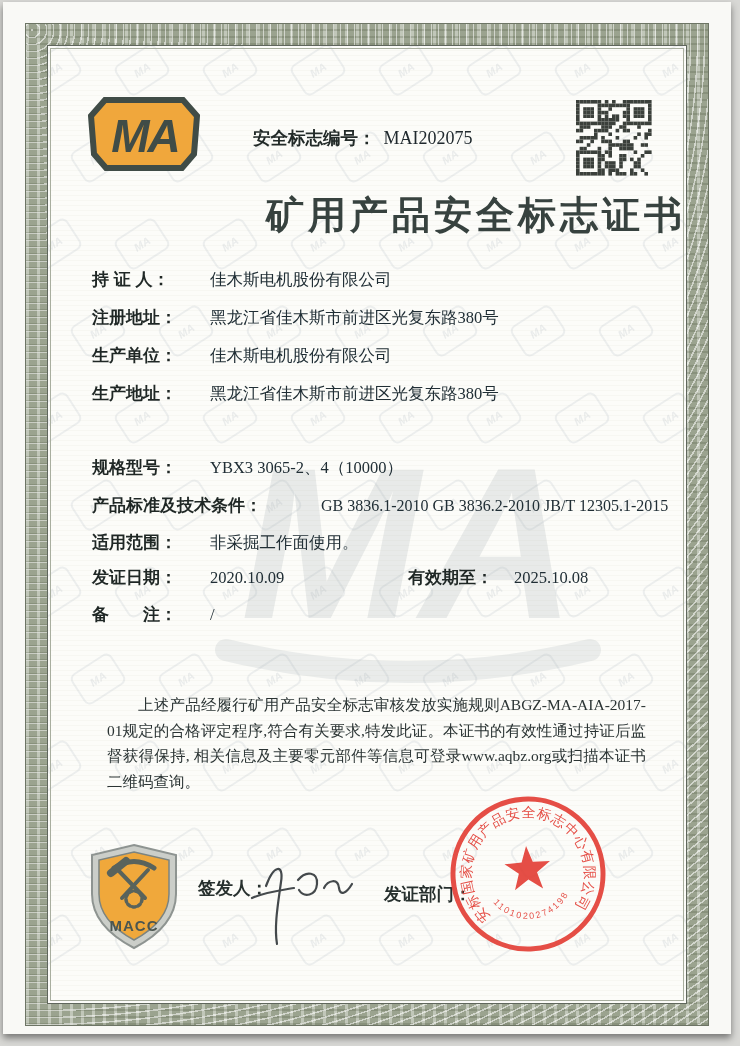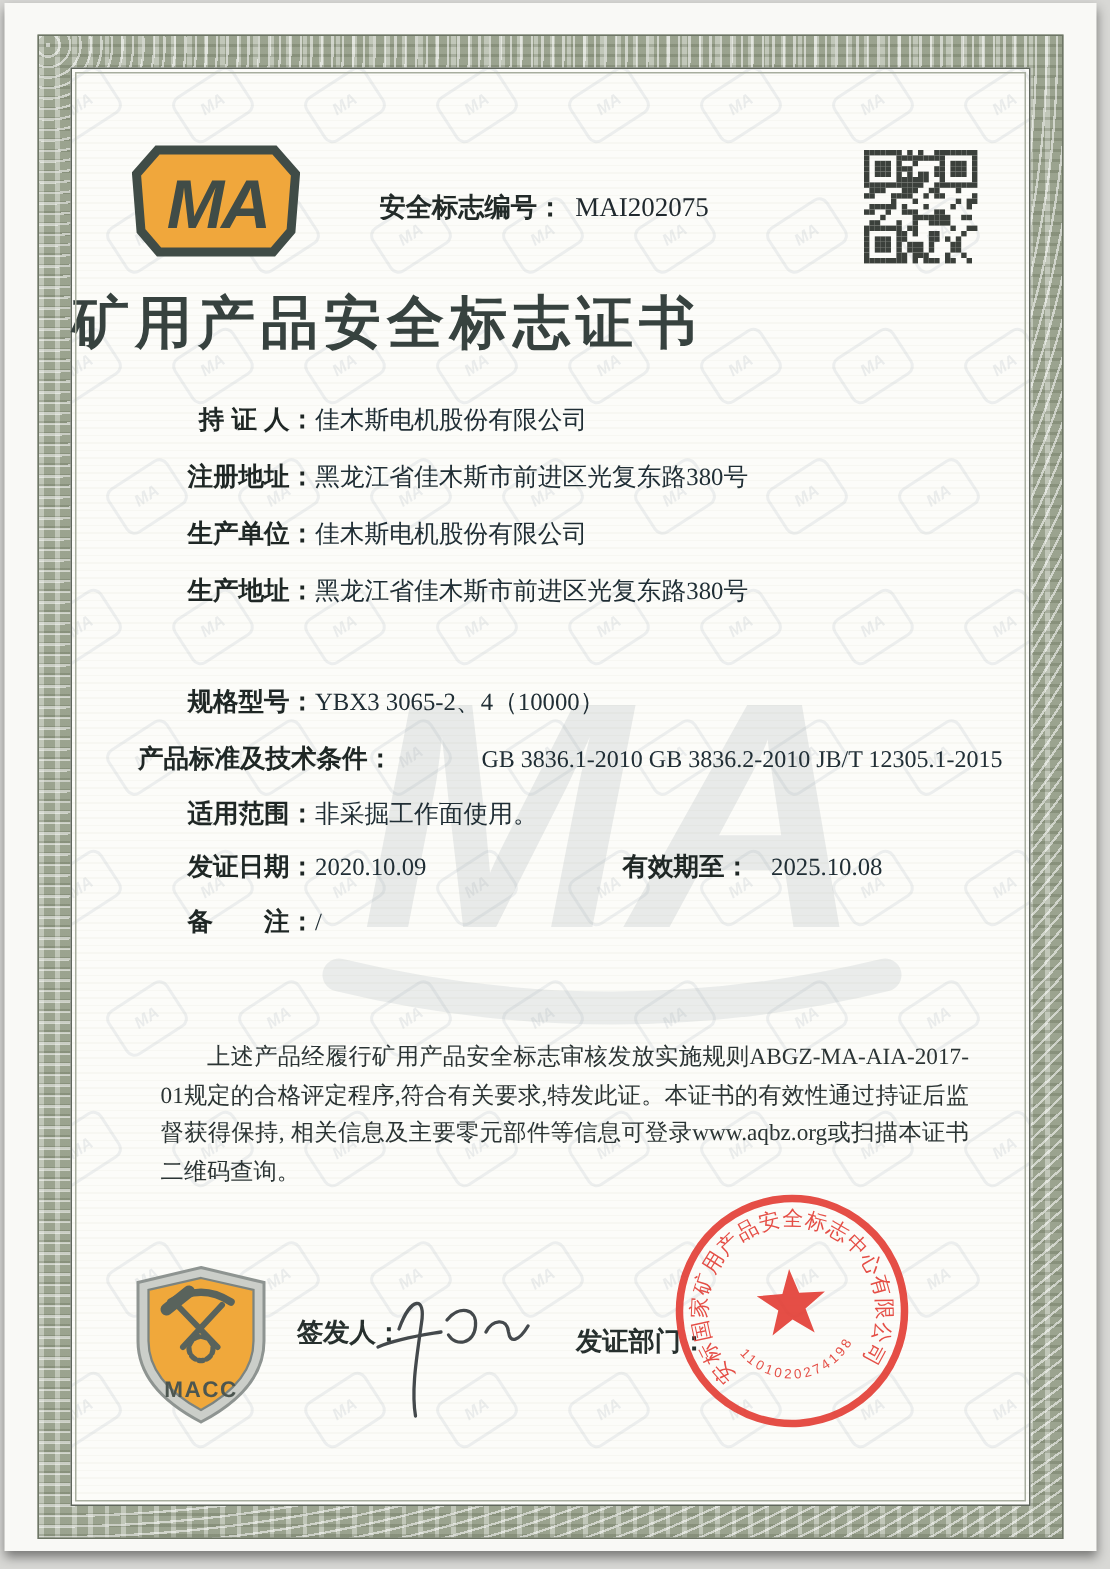--- a/index.html
+++ b/index.html
@@ -22,26 +22,26 @@
   .tile{position:absolute;width:44px;height:32px;border:2px solid rgba(150,160,172,.15);
         border-radius:7px;transform:rotate(-33deg);display:flex;align-items:center;justify-content:center;
         font-style:italic;font-weight:700;font-size:11px;color:rgba(150,160,172,.17);}
   .big-wm{position:absolute;left:140px;top:372px;pointer-events:none;}
   
   .ma-logo{position:absolute;left:40px;top:50px;}
   .cert-no{position:absolute;left:205px;top:80px;white-space:nowrap;}
   .cert-no .lbl{font-weight:700;font-size:17.5px;color:#222a28;}
   .cert-no .val{font-family:"Liberation Serif",serif;font-size:18px;color:#20292e;margin-left:8px;}
   .qr{position:absolute;left:528px;top:54px;width:76px;height:76px;}
-  .title{position:absolute;left:0;right:0;top:144px;margin:0;text-align:left;
+  .title{position:absolute;left:0;right:0;top:144px;margin:0;text-align:right;
          font-family:"Liberation Serif",serif;font-weight:700;font-size:38px;
          letter-spacing:4px;color:#37423f;}
   
   .row{position:absolute;left:44px;right:26px;display:flex;align-items:baseline;}
-  .row .lbl{flex:none;width:118px;font-weight:700;font-size:17px;color:#1f2725;white-space:nowrap;text-align:right;}
+  .row .lbl{flex:none;width:118px;font-weight:700;font-size:17px;color:#1f2725;white-space:nowrap;}
   .row.wide .lbl{width:auto;margin-right:14px;}
   .row .val{font-family:"Liberation Serif",serif;font-size:16.5px;color:#202e35;white-space:nowrap;}
   .row.std .val{font-size:16px;margin-left:45px;}
   .pair2{position:absolute;left:316px;top:0;display:flex;align-items:baseline;}
   .pair2 .lbl{width:92px;margin-right:14px;}
   
   .statement{position:absolute;left:59px;right:40px;top:646px;margin:0;
              font-family:"Liberation Serif",serif;font-size:15.5px;line-height:25.5px;
              color:#2b3434;text-align:justify;text-indent:2em;}
   

